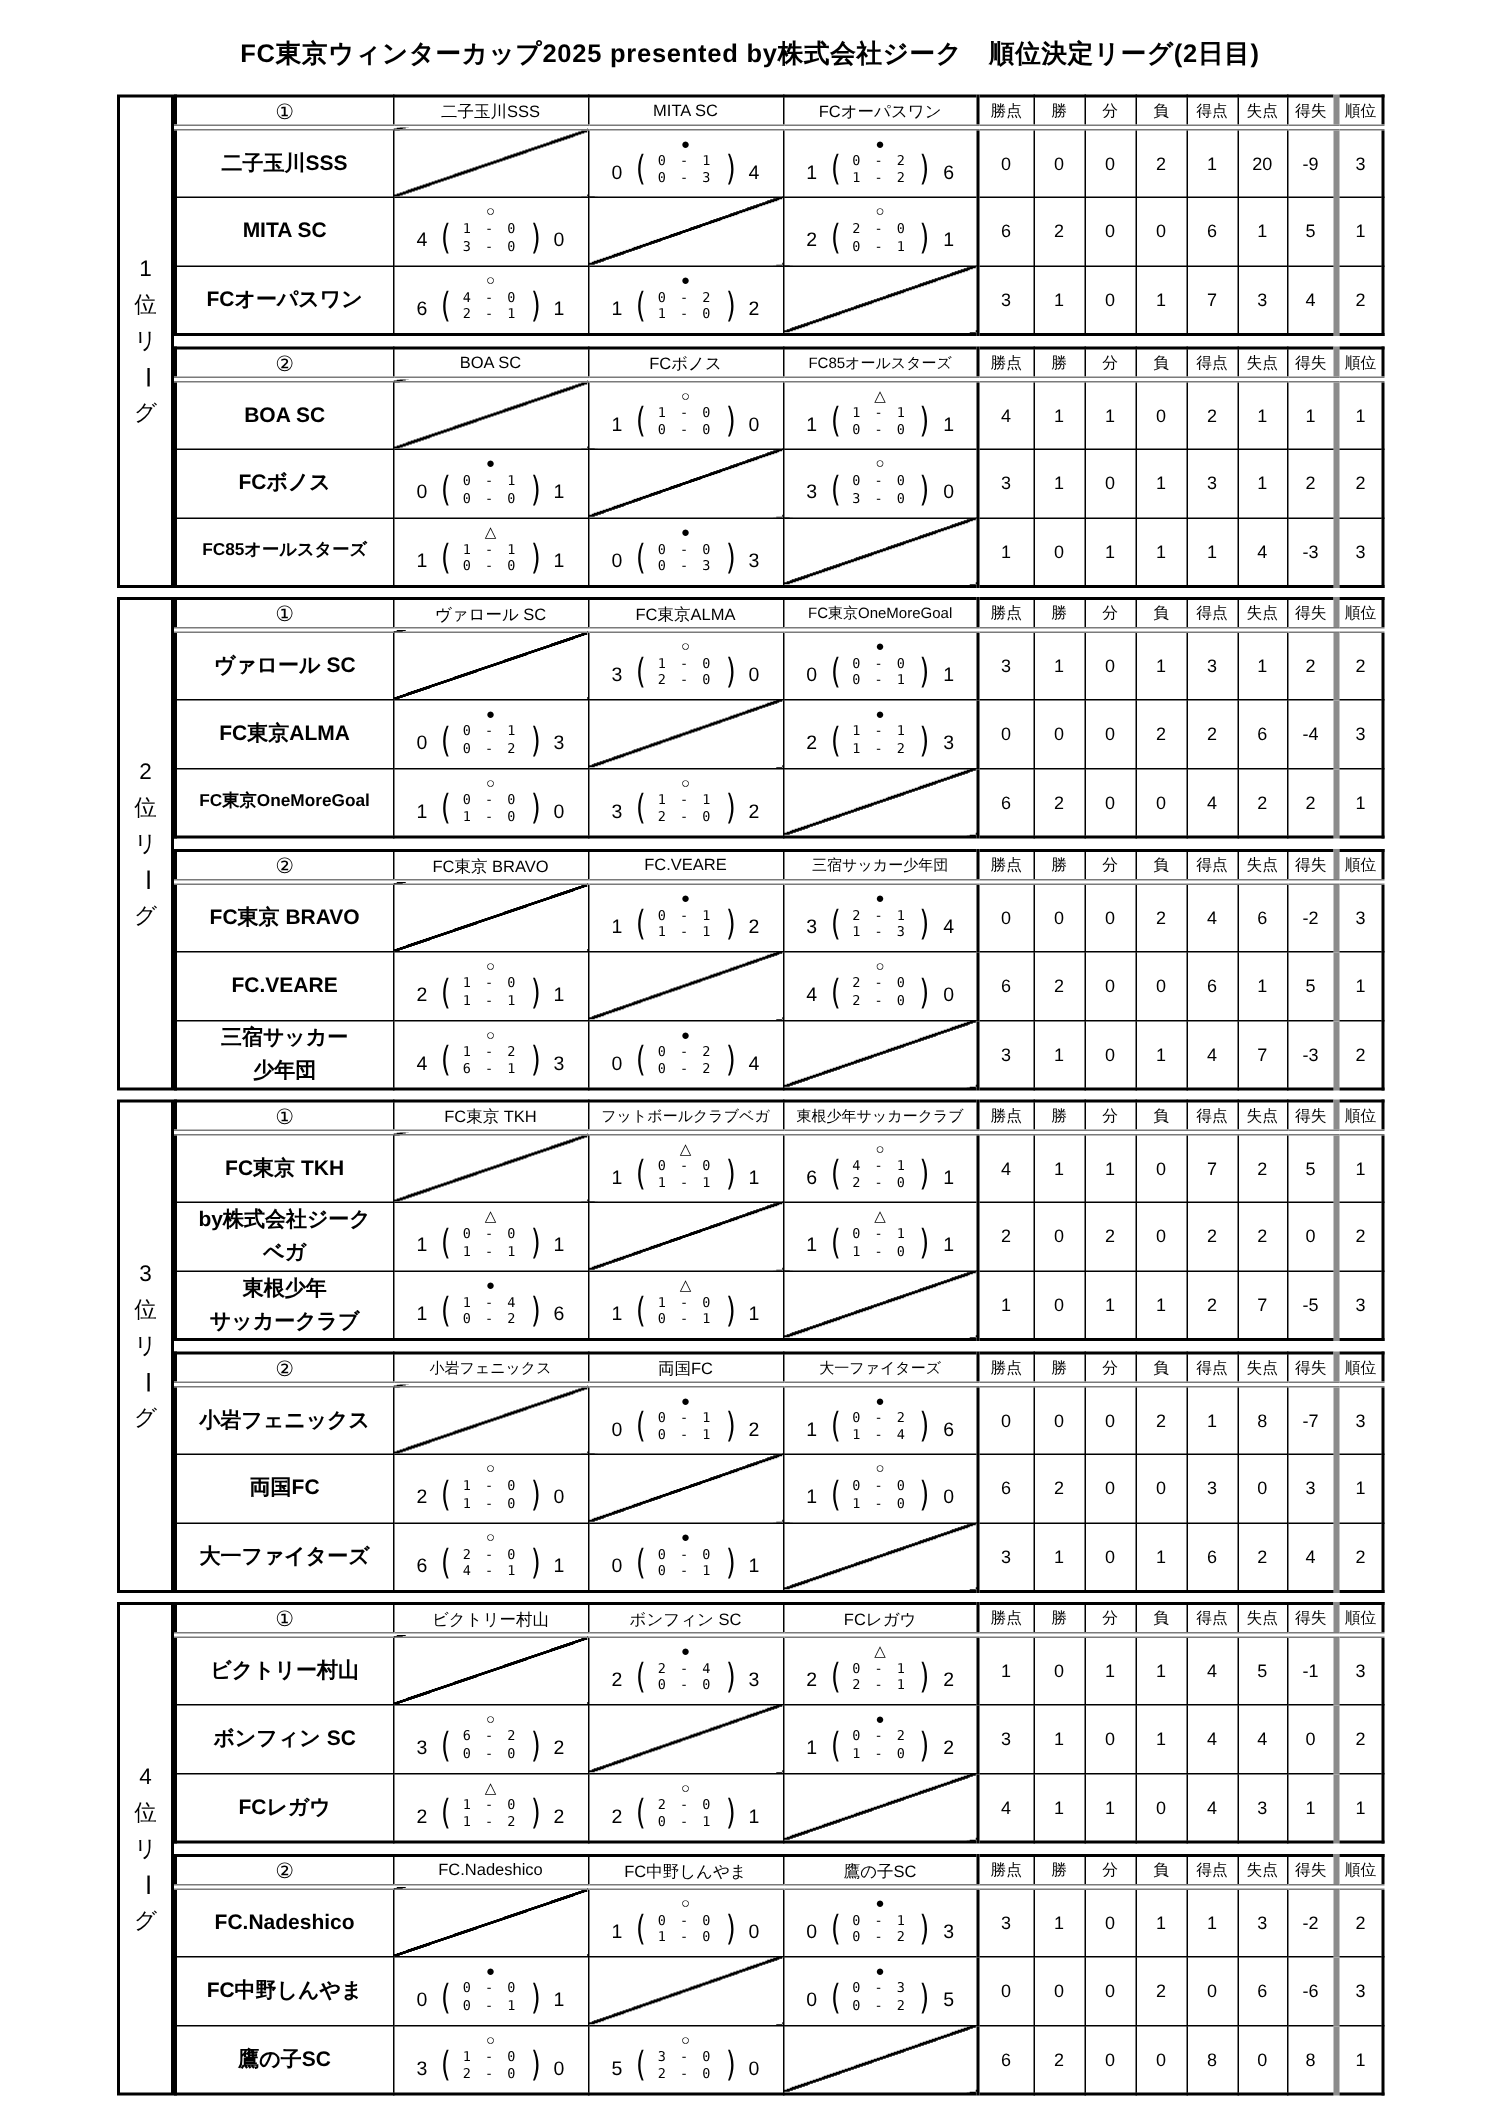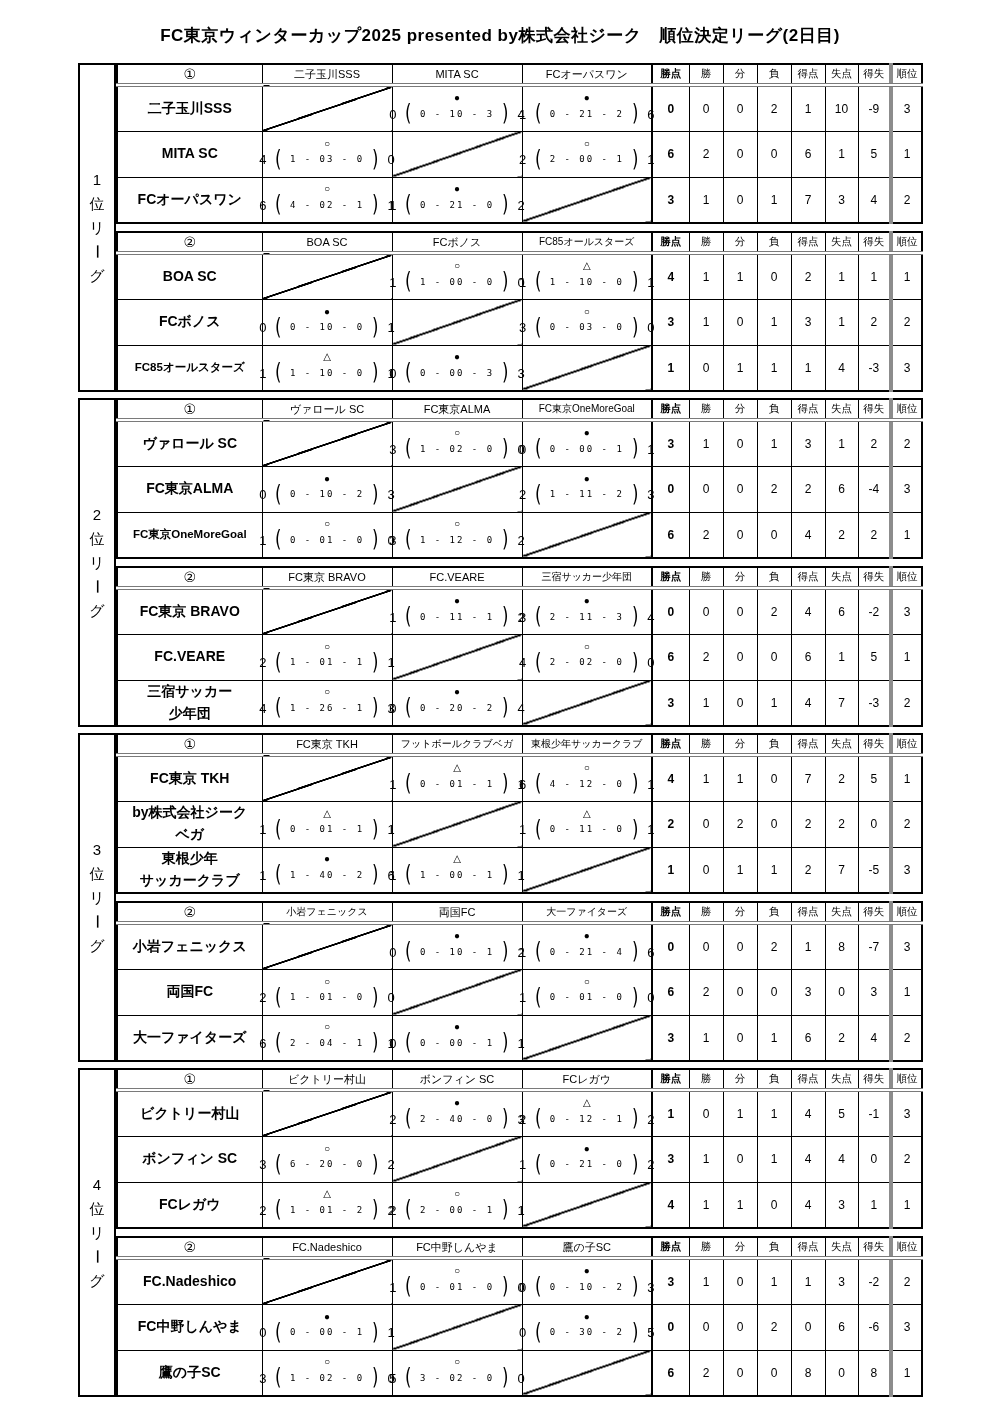--- a/index.html
+++ b/index.html
@@ -36,36 +36,36 @@
     font-weight:bold;font-size:14px;text-align:center;
     white-space:pre-line;line-height:1.55;overflow:hidden;
   }
   td.tname.small{font-size:11.5px;}
   td.match{vertical-align:middle;}
   .mcell{display:flex;flex-direction:column;align-items:center;justify-content:center;height:100%;}
   .mark{font-size:10px;line-height:1;height:11px;}
   .scoreline{display:flex;align-items:center;justify-content:center;gap:7px;font-size:13px;}
   .tot{min-width:9px;text-align:center;}
   .halves{
-    display:flex;flex-direction:row;align-items:center;
+    display:flex;flex-direction:column;align-items:center;
     font-family:"DejaVu Sans Mono","Liberation Mono",monospace;
     font-size:9px;line-height:1.25;letter-spacing:2px;white-space:pre;
   }
   .paren{
     font-size:22px;font-weight:400;line-height:.9;
     transform:scaleX(.75) scaleY(1.05);
     font-family:"DejaVu Sans",sans-serif;
   }
   td.diag{
     background:linear-gradient(to bottom right,
       transparent calc(50% - 1px),#000 calc(50% - 1px),
       #000 calc(50% + 1px),transparent calc(50% + 1px));
   }
   td.stat{text-align:center;font-size:12px;}
-  .bfirst{border-left:2px solid #000 !important;font-weight:bold;}
+  .bfirst{border-left:2px solid #000 !important;}
   .brank{border-left:4px solid #8c8c8c !important;text-align:center;}
 </style>
 </head>
 <body>
 
 <div class="title">FC東京ウィンターカップ2025 presented by株式会社ジーク　順位決定リーグ(2日目)</div>
 <div class="sheet" id="sheet">
     <div class="group">
       <div class="rail">
         <div class="ch">1</div>
@@ -132,21 +132,21 @@
                     <span class="paren">)</span>
                     <span class="tot">6</span>
                   </div>
                 </div>
               </td>
               <td class="stat bfirst">0</td>
               <td class="stat">0</td>
               <td class="stat">0</td>
               <td class="stat">2</td>
               <td class="stat">1</td>
-              <td class="stat">10</td>
+              <td class="stat">20</td>
               <td class="stat">-9</td>
               <td class="stat brank">3</td>
             </tr>
             <tr>
               <td class="tname">MITA SC</td>
               <td class="match">
                 <div class="mcell">
                   <div class="mark">○</div>
                   <div class="scoreline">
                     <span class="tot">4</span>

